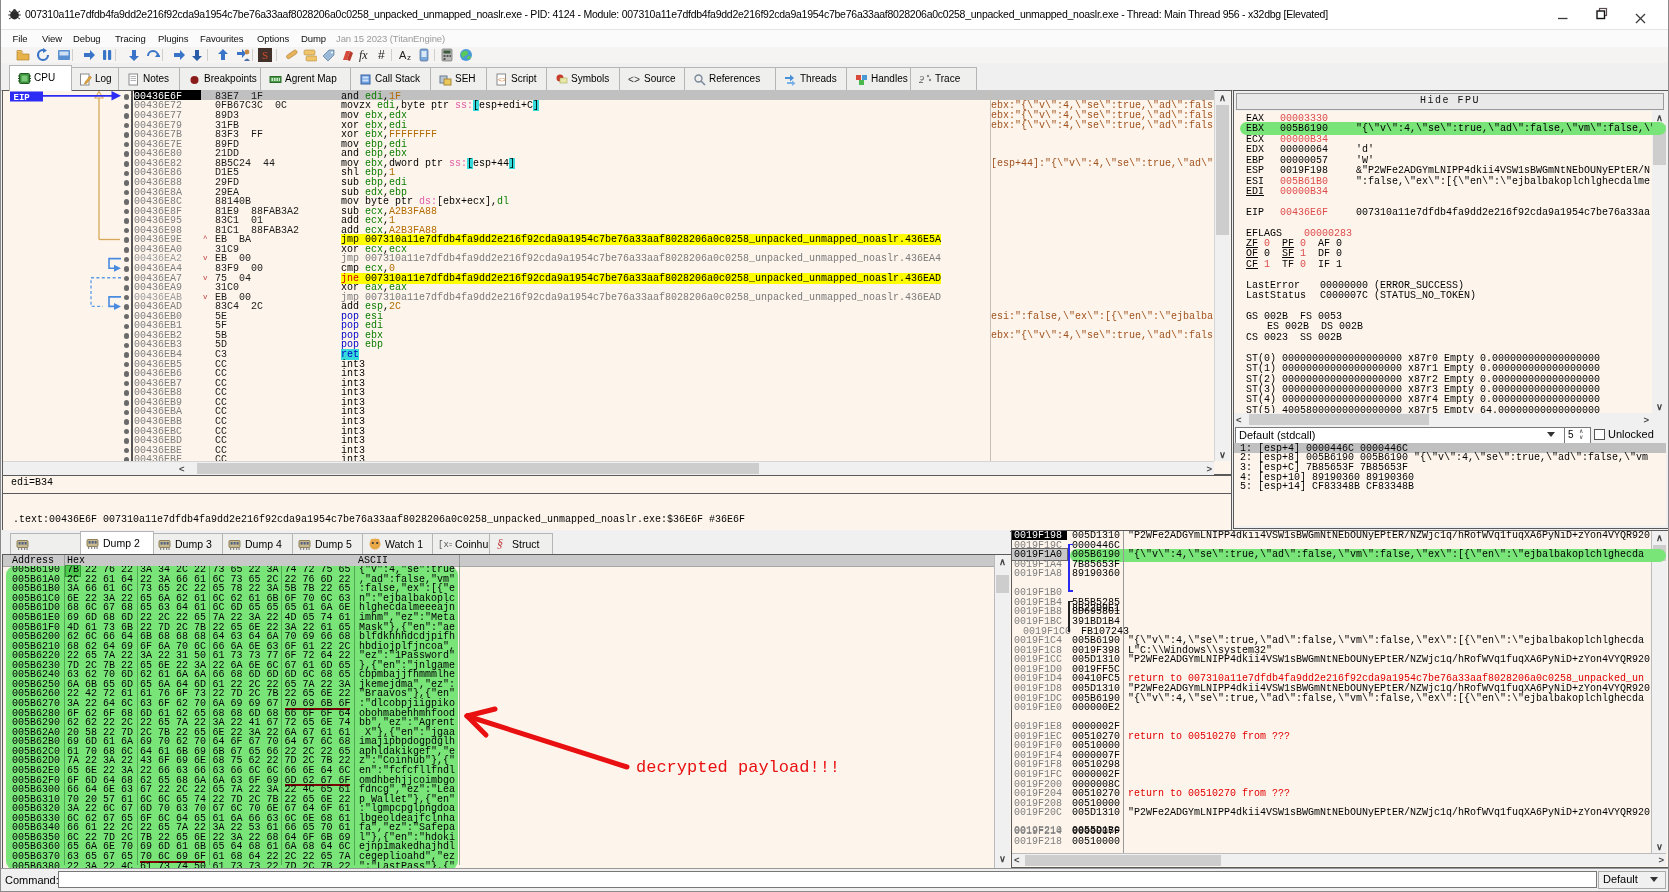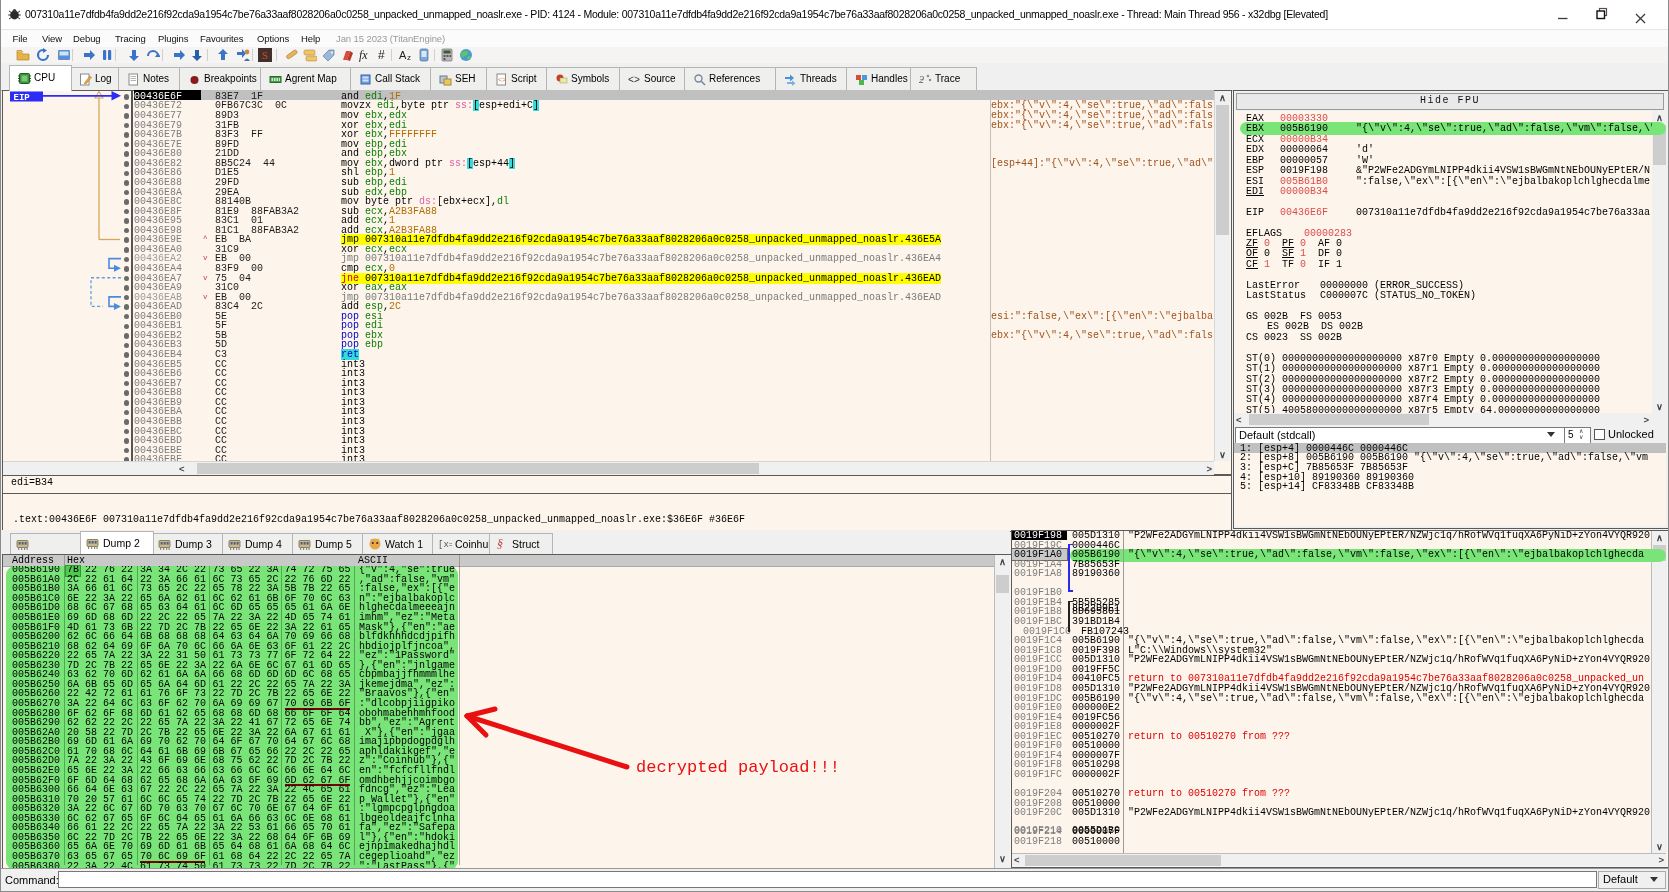--- a/index.html
+++ b/index.html
@@ -42,21 +42,21 @@
       </svg></div>
   </div>
 <div id="menubar">
     <span style="left: 12.5px;">File</span>
     <span style="left: 42px;">View</span>
     <span style="left: 73px;">Debug</span>
     <span style="left: 115px;">Tracing</span>
     <span style="left: 158px;">Plugins</span>
     <span style="left: 200px;">Favourites</span>
     <span style="left: 257px;">Options</span>
-    <span style="left: 301px;">Help</span>
+    <span style="left: 301px;">Dump</span>
     <span style="left: 336px; color: rgb(154, 154, 154);">Jan 15 2023 (TitanEngine)</span>
   </div>
 <div id="toolbar">
     <div style="position: absolute; left: 16px; top: 1px; width: 14px; height: 14px;"><svg width="14" height="14">
         <path d="M1 4 L5 4 L6.5 6 L13 6 L13 12 L1 12 Z" fill="#e8b24a" stroke="#b5852f" stroke-width=".7"></path>
         <path d="M1 4 L1 2.5 L5.5 2.5 L7 4.5" fill="#f0c56a" stroke="#b5852f" stroke-width=".7"></path>
       </svg></div>
     <div style="position: absolute; left: 36px; top: 1px; width: 14px; height: 14px;"><svg width="14" height="14">
         <path d="M12 7 A5 5 0 1 1 7 2" fill="none" stroke="#3a74c8" stroke-width="2.2"></path>
         <path d="M7 0 L11 2.5 L7 5 Z" fill="#3a74c8"></path>
@@ -531,27 +531,27 @@
       <div class="mono" style="position: absolute; left: 0px; top: 86.04px; width: 640px; height: 9.43px;"><div style="position: absolute; left: 2px; top: 0px; color: rgb(125, 125, 125);">0019F1BC</div><div style="position: absolute; left: 60px; top: 0px; color: rgb(0, 0, 0);">391BD1B4</div></div>
       <div class="mono" style="position: absolute; left: 0px; top: 95.6px; width: 640px; height: 9.43px; margin-left: 9px;"><div style="position: absolute; left: 2px; top: 0px; color: rgb(125, 125, 125);">0019F1C0</div><div style="position: absolute; left: 60px; top: 0px; color: rgb(0, 0, 0);">FB107243</div></div>
       <div class="mono" style="position: absolute; left: 0px; top: 105.16px; width: 640px; height: 9.43px;"><div style="position: absolute; left: 2px; top: 0px; color: rgb(125, 125, 125);">0019F1C4</div><div style="position: absolute; left: 60px; top: 0px; color: rgb(0, 0, 0);">005B6190</div><div style="position: absolute; left: 116px; top: 0px; color: rgb(0, 0, 0);">"{\"v\":4,\"se\":true,\"ad\":false,\"vm\":false,\"ex\":[{\"en\":\"ejbalbakoplchlghecda</div></div>
       <div class="mono" style="position: absolute; left: 0px; top: 114.72px; width: 640px; height: 9.43px;"><div style="position: absolute; left: 2px; top: 0px; color: rgb(125, 125, 125);">0019F1C8</div><div style="position: absolute; left: 60px; top: 0px; color: rgb(0, 0, 0);">0019F398</div><div style="position: absolute; left: 116px; top: 0px; color: rgb(0, 0, 0);">L"C:\\Windows\\system32"</div></div>
       <div class="mono" style="position: absolute; left: 0px; top: 124.28px; width: 640px; height: 9.43px;"><div style="position: absolute; left: 2px; top: 0px; color: rgb(125, 125, 125);">0019F1CC</div><div style="position: absolute; left: 60px; top: 0px; color: rgb(0, 0, 0);">005D1310</div><div style="position: absolute; left: 116px; top: 0px; color: rgb(0, 0, 0);">"P2WFe2ADGYmLNIPP4dkii4VSW1sBWGmNtNEbOUNyEPtER/NZWjc1q/hRofWVq1fuqXA6PyNiD+zYon4VYQR920</div></div>
       <div class="mono" style="position: absolute; left: 0px; top: 133.84px; width: 640px; height: 9.43px;"><div style="position: absolute; left: 2px; top: 0px; color: rgb(125, 125, 125);">0019F1D0</div><div style="position: absolute; left: 60px; top: 0px; color: rgb(0, 0, 0);">0019FF5C</div></div>
       <div class="mono" style="position: absolute; left: 0px; top: 143.4px; width: 640px; height: 9.43px;"><div style="position: absolute; left: 2px; top: 0px; color: rgb(125, 125, 125);">0019F1D4</div><div style="position: absolute; left: 60px; top: 0px; color: rgb(0, 0, 0);">00410FC5</div><div style="position: absolute; left: 116px; top: 0px; color: rgb(0, 0, 0);"><span style="color:#e00000">return to 007310a11e7dfdb4fa9dd2e216f92cda9a1954c7be76a33aaf8028206a0c0258_unpacked_un</span></div></div>
       <div class="mono" style="position: absolute; left: 0px; top: 152.96px; width: 640px; height: 9.43px;"><div style="position: absolute; left: 2px; top: 0px; color: rgb(125, 125, 125);">0019F1D8</div><div style="position: absolute; left: 60px; top: 0px; color: rgb(0, 0, 0);">005D1310</div><div style="position: absolute; left: 116px; top: 0px; color: rgb(0, 0, 0);">"P2WFe2ADGYmLNIPP4dkii4VSW1sBWGmNtNEbOUNyEPtER/NZWjc1q/hRofWVq1fuqXA6PyNiD+zYon4VYQR920</div></div>
       <div class="mono" style="position: absolute; left: 0px; top: 162.52px; width: 640px; height: 9.43px;"><div style="position: absolute; left: 2px; top: 0px; color: rgb(125, 125, 125);">0019F1DC</div><div style="position: absolute; left: 60px; top: 0px; color: rgb(0, 0, 0);">005B6190</div><div style="position: absolute; left: 116px; top: 0px; color: rgb(0, 0, 0);">"{\"v\":4,\"se\":true,\"ad\":false,\"vm\":false,\"ex\":[{\"en\":\"ejbalbakoplchlghecda</div></div>
       <div class="mono" style="position: absolute; left: 0px; top: 172.08px; width: 640px; height: 9.43px;"><div style="position: absolute; left: 2px; top: 0px; color: rgb(125, 125, 125);">0019F1E0</div><div style="position: absolute; left: 60px; top: 0px; color: rgb(0, 0, 0);">000000E2</div></div>
-      <div class="mono" style="position: absolute; left: 0px; top: 181.64px; width: 640px; height: 9.43px;"><div style="position: absolute; left: 2px; top: 0px; color: rgb(125, 125, 125);">0019F1E4</div><div style="position: absolute; left: 60px; top: 0px; color: rgb(0, 0, 0);">0019FC56</div></div>
       <div class="mono" style="position: absolute; left: 0px; top: 191.2px; width: 640px; height: 9.43px;"><div style="position: absolute; left: 2px; top: 0px; color: rgb(125, 125, 125);">0019F1E8</div><div style="position: absolute; left: 60px; top: 0px; color: rgb(0, 0, 0);">0000002F</div></div>
       <div class="mono" style="position: absolute; left: 0px; top: 200.76px; width: 640px; height: 9.43px;"><div style="position: absolute; left: 2px; top: 0px; color: rgb(125, 125, 125);">0019F1EC</div><div style="position: absolute; left: 60px; top: 0px; color: rgb(0, 0, 0);">00510270</div><div style="position: absolute; left: 116px; top: 0px; color: rgb(0, 0, 0);"><span style="color:#e00000">return to 00510270 from ???</span></div></div>
       <div class="mono" style="position: absolute; left: 0px; top: 210.32px; width: 640px; height: 9.43px;"><div style="position: absolute; left: 2px; top: 0px; color: rgb(125, 125, 125);">0019F1F0</div><div style="position: absolute; left: 60px; top: 0px; color: rgb(0, 0, 0);">00510000</div></div>
       <div class="mono" style="position: absolute; left: 0px; top: 219.88px; width: 640px; height: 9.43px;"><div style="position: absolute; left: 2px; top: 0px; color: rgb(125, 125, 125);">0019F1F4</div><div style="position: absolute; left: 60px; top: 0px; color: rgb(0, 0, 0);">0000007F</div></div>
       <div class="mono" style="position: absolute; left: 0px; top: 229.44px; width: 640px; height: 9.43px;"><div style="position: absolute; left: 2px; top: 0px; color: rgb(125, 125, 125);">0019F1F8</div><div style="position: absolute; left: 60px; top: 0px; color: rgb(0, 0, 0);">00510298</div></div>
       <div class="mono" style="position: absolute; left: 0px; top: 239px; width: 640px; height: 9.43px;"><div style="position: absolute; left: 2px; top: 0px; color: rgb(125, 125, 125);">0019F1FC</div><div style="position: absolute; left: 60px; top: 0px; color: rgb(0, 0, 0);">0000002F</div></div>
+      <div class="mono" style="position: absolute; left: 0px; top: 248.56px; width: 640px; height: 9.43px;"><div style="position: absolute; left: 2px; top: 0px; color: rgb(125, 125, 125);">0019F200</div><div style="position: absolute; left: 60px; top: 0px; color: rgb(0, 0, 0);">0000008C</div></div>
       <div class="mono" style="position: absolute; left: 0px; top: 258.12px; width: 640px; height: 9.43px;"><div style="position: absolute; left: 2px; top: 0px; color: rgb(125, 125, 125);">0019F204</div><div style="position: absolute; left: 60px; top: 0px; color: rgb(0, 0, 0);">00510270</div><div style="position: absolute; left: 116px; top: 0px; color: rgb(0, 0, 0);"><span style="color:#e00000">return to 00510270 from ???</span></div></div>
       <div class="mono" style="position: absolute; left: 0px; top: 267.68px; width: 640px; height: 9.43px;"><div style="position: absolute; left: 2px; top: 0px; color: rgb(125, 125, 125);">0019F208</div><div style="position: absolute; left: 60px; top: 0px; color: rgb(0, 0, 0);">00510000</div></div>
       <div class="mono" style="position: absolute; left: 0px; top: 277.24px; width: 640px; height: 9.43px;"><div style="position: absolute; left: 2px; top: 0px; color: rgb(125, 125, 125);">0019F20C</div><div style="position: absolute; left: 60px; top: 0px; color: rgb(0, 0, 0);">005D1310</div><div style="position: absolute; left: 116px; top: 0px; color: rgb(0, 0, 0);">"P2WFe2ADGYmLNIPP4dkii4VSW1sBWGmNtNEbOUNyEPtER/NZWjc1q/hRofWVq1fuqXA6PyNiD+zYon4VYQR920</div></div>
       <div class="mono" style="position: absolute; left: 0px; top: 286.8px; width: 640px; height: 9.43px; margin-top: 8px;"><div style="position: absolute; left: 2px; top: 0px; color: rgb(125, 125, 125);">0019F210</div><div style="position: absolute; left: 60px; top: 0px; color: rgb(0, 0, 0);">0055D1B0</div></div>
       <div class="mono" style="position: absolute; left: 0px; top: 296.36px; width: 640px; height: 9.43px;"><div style="position: absolute; left: 2px; top: 0px; color: rgb(125, 125, 125);">0019F214</div><div style="position: absolute; left: 60px; top: 0px; color: rgb(0, 0, 0);">0000007F</div></div>
       <div class="mono" style="position: absolute; left: 0px; top: 305.92px; width: 640px; height: 9.43px;"><div style="position: absolute; left: 2px; top: 0px; color: rgb(125, 125, 125);">0019F218</div><div style="position: absolute; left: 60px; top: 0px; color: rgb(0, 0, 0);">00510000</div></div>
       <div style="position: absolute; left: 56px; top: 12.56px; width: 1.5px; height: 47.8px; background: rgb(42, 42, 240);"></div>
       <div style="position: absolute; left: 56px; top: 12.56px; width: 4.5px; height: 1.5px; background: rgb(42, 42, 240);"></div>
       <div style="position: absolute; left: 56px; top: 59.36px; width: 4.5px; height: 1.5px; background: rgb(42, 42, 240);"></div>
       <div style="position: absolute; left: 56px; top: 69.92px; width: 1.5px; height: 31.548px; background: rgb(34, 34, 34);"></div>

